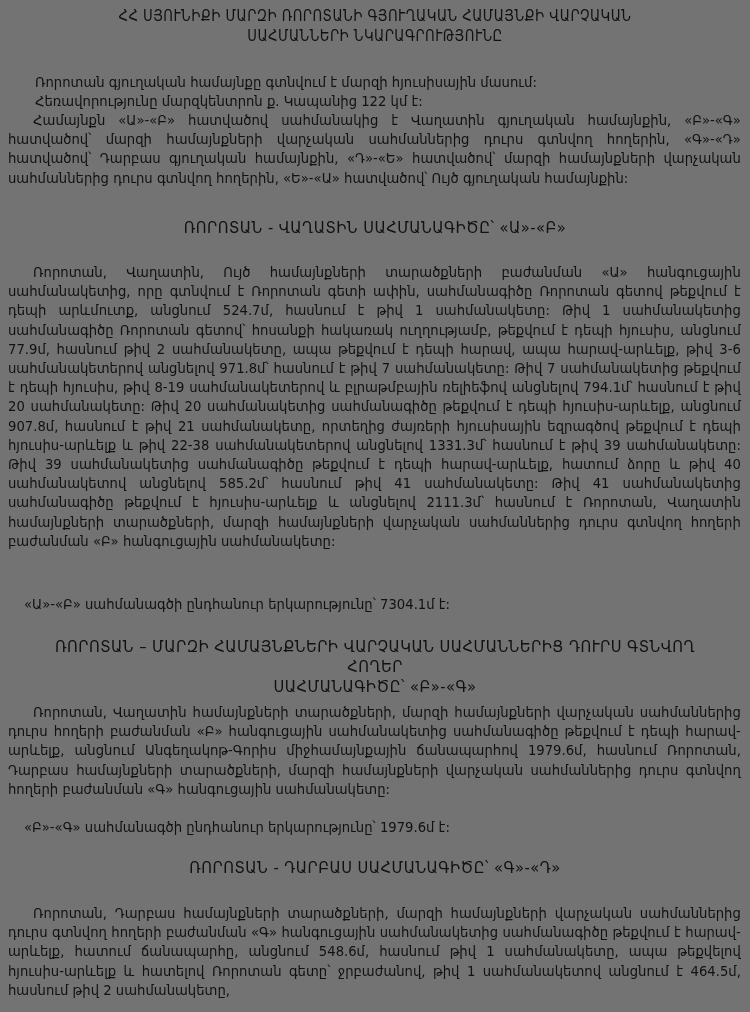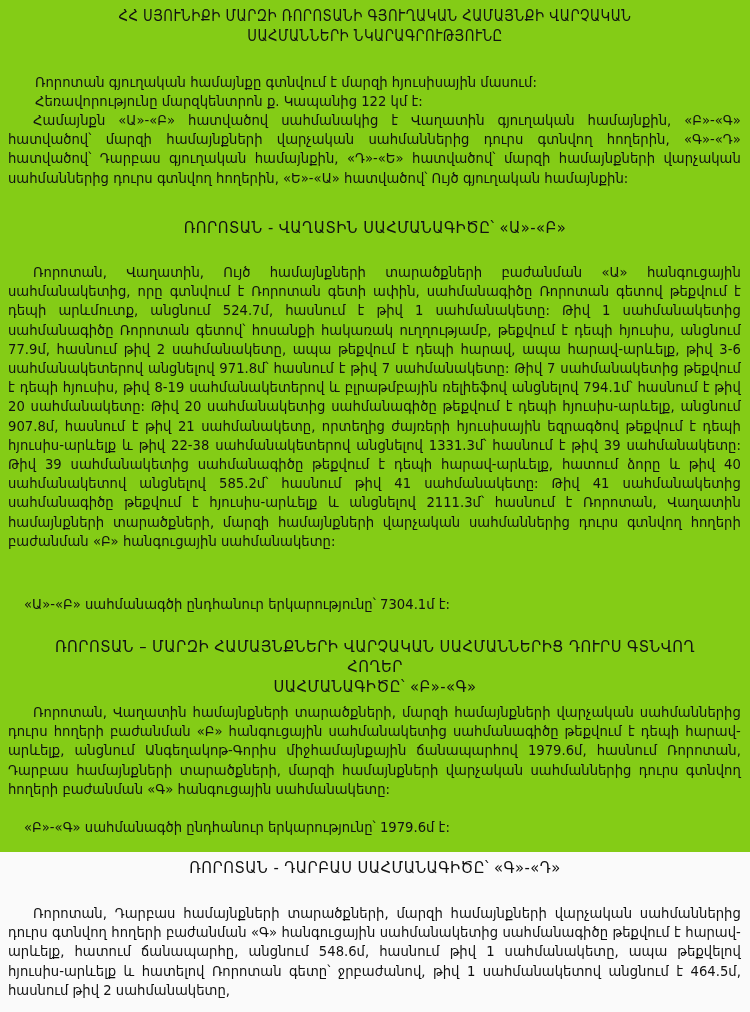--- a/index.html
+++ b/index.html
@@ -12,22 +12,22 @@
     height: 1012px;
     overflow: hidden;
     position: relative;
     color: #111;
     font-family: "Liberation Sans", "DejaVu Sans", sans-serif;
   }
   .page {
     position: absolute;
     left: 0; top: 0;
     width: 750px;
-    height: 852px;
-    background: #84cc16;
+    height: 1012px;
+    background: #737373;
   }
   .title {
     position: absolute;
     left: 0; width: 750px;
     text-align: center;
     font-family: "DejaVu Sans", sans-serif;
     font-size: 16px;
     letter-spacing: 0.5px;
     line-height: 20px;
     font-stretch: condensed;

